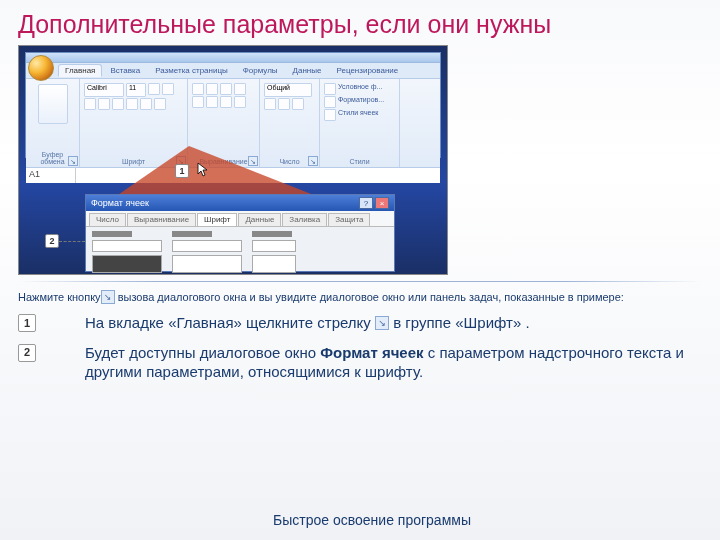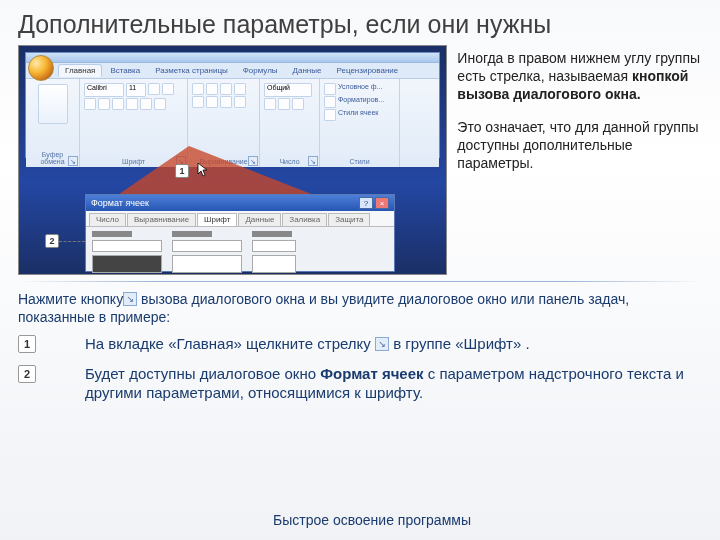--- a/index.html
+++ b/index.html
@@ -5,21 +5,21 @@
   * { box-sizing: border-box; margin: 0; padding: 0; }
   body {
     width: 720px; height: 540px;
     font-family: Arial, sans-serif;
     background: linear-gradient(180deg, #f8f9fb 0%, #ffffff 30%, #f0f2f6 100%);
     overflow: hidden;
     position: relative;
   }
   .slide-title {
     font-size: 25px;
-    color: #404040;
+    color: #be185d;
     padding: 10px 18px 6px 18px;
     font-weight: normal;
   }
   .top-area {
     display: flex;
     gap: 10px;
     padding: 0 18px;
   }
   .screenshot-box {
     width: 430px;
@@ -201,21 +201,21 @@
     padding-top: 4px;
   }
   .right-text p { margin-bottom: 14px; }
   
   .divider {
     margin: 6px 18px;
     height: 1px;
     background: linear-gradient(90deg, transparent, #9db3d6 20%, #9db3d6 80%, transparent);
   }
   .intro-line {
-    font-size: 14px;
+    font-size: 11px;
     color: #1a3b6e;
     padding: 2px 18px 8px 18px;
     line-height:1.3;
   }
   .inline-icon {
     display:inline-block; width:14px; height:14px;
     background:#e3edf9; border:1px solid #8aa9d4;
     vertical-align:middle; position:relative; top:-1px;
     text-align:center;
   }
@@ -322,20 +322,23 @@
                 <span>Форматиров...</span>
               </div>
             <div class="mini-row">
                 <div class="mini sm"></div>
                 <span>Стили ячеек</span>
               </div>
           </div>
           <div class="group-label">Стили</div>
         </div>
       </div>
+      <div class="formula-bar">
+        <div class="name-box">A1</div>
+      </div>
     </div>
 
     <div class="callout-tri"></div>
     <div class="marker1">1</div>
     <div class="cursor">
       <svg viewBox="0 0 12 16">
           <path d="M1 1 L1 12 L4 9 L6 14 L8 13 L6 8 L10 8 Z" fill="#fff" stroke="#000" stroke-width="0.8"></path>
         </svg>
     </div>
 
@@ -370,24 +373,20 @@
             <div class="dlg-lbl"></div>
             <div class="dlg-field"></div>
             <div class="dlg-field" style="height:18px;"></div>
           </div>
       </div>
     </div>
     <div class="marker2">2</div>
     <div class="dash-line"></div>
   </div>
 
-  <div class="right-text">
-    <p><span>Иногда в правом нижнем углу группы есть стрелка, называемая </span><b>кнопкой вызова диалогового окна.</b></p>
-    <p>Это означает, что для данной группы доступны дополнительные параметры.</p>
-  </div>
 </div>
 
 <div class="divider"></div>
 
 <div class="intro-line">
   <span>Нажмите кнопку</span><span class="inline-icon"></span><span> вызова диалогового окна и вы увидите диалоговое окно или панель задач, показанные в примере:</span>
 </div>
 
 <div class="steps">
   <div class="step">

